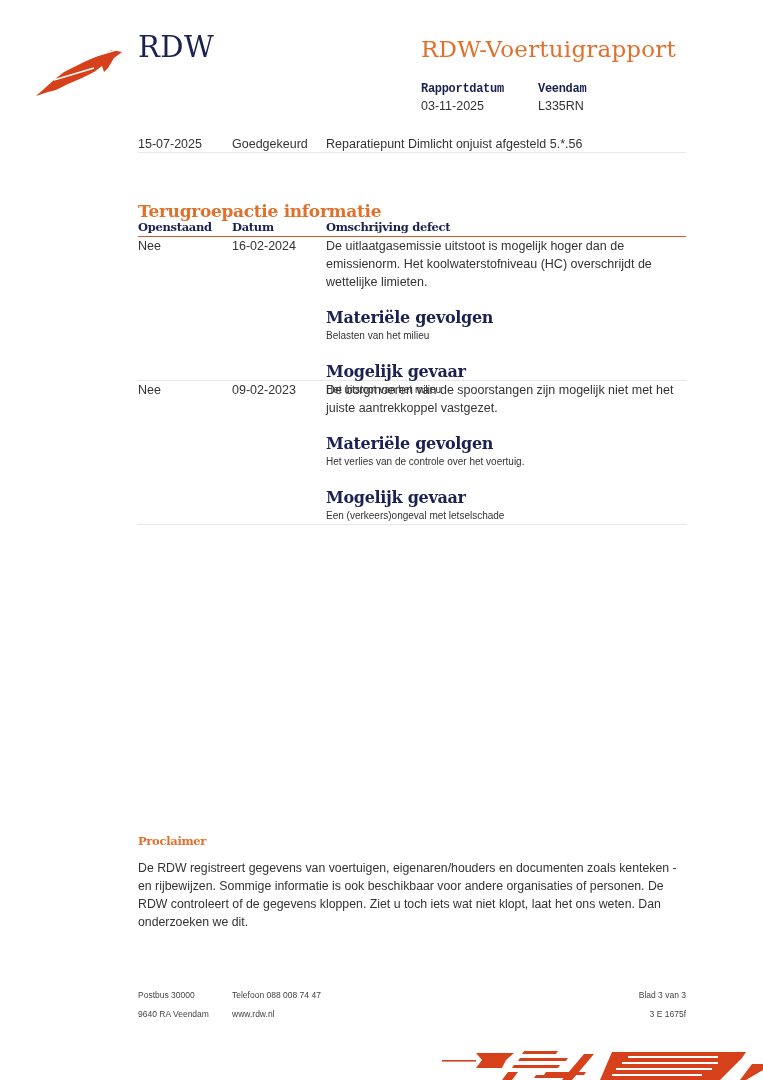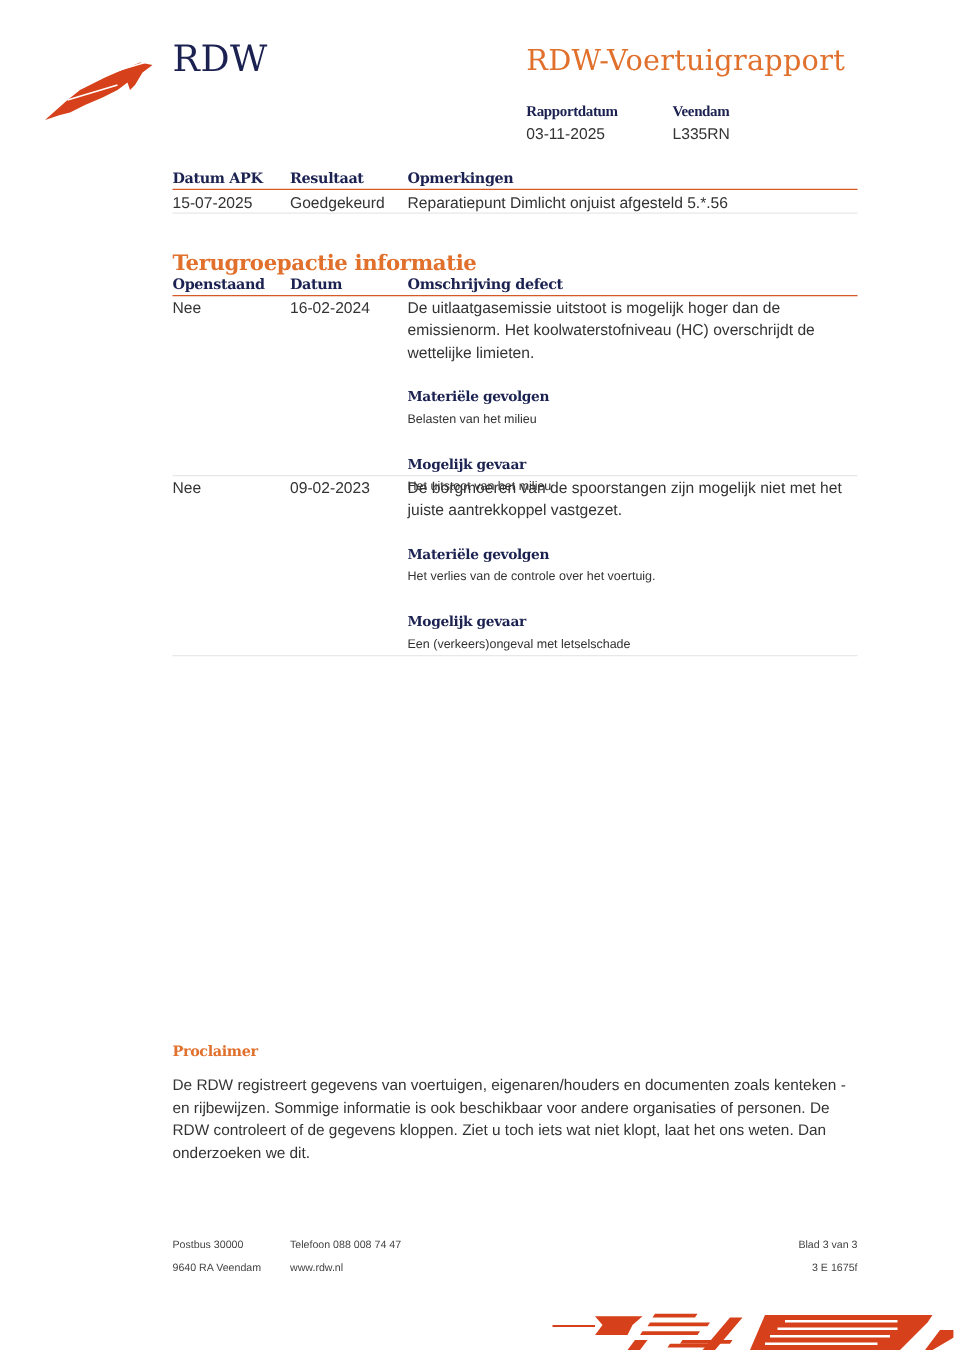--- a/index.html
+++ b/index.html
@@ -7,21 +7,21 @@
     body { position: relative; font-family: "Liberation Sans", sans-serif; color: #2b2d3a; }
 
     
     .logo-mark { position: absolute; left: 34px; top: 46px; width: 92px; height: 52px; }
     .logo-text { position: absolute; left: 138px; top: 30px; font-family: "DejaVu Serif", serif; font-size: 29px; color: #1b2150; letter-spacing: 0.5px; }
 
     
     .report-title { position: absolute; left: 421px; top: 36px; font-family: "DejaVu Serif", serif; font-size: 23px; color: #e0702c; letter-spacing: 0.2px; }
 
     .meta { position: absolute; top: 82px; }
-    .meta .lbl { font-family: Liberation Serif, serif; font-weight: bold; font-size: 12px; color: #1b2150; letter-spacing: -0.3px; }
+    .meta .lbl { font-family: Liberation Mono, monospace; font-weight: bold; font-size: 12px; color: #1b2150; letter-spacing: -0.3px; }
     .meta .val { font-size: 12.5px; color: #333; margin-top: 3px; }
     .meta-date { left: 421px; }
     .meta-plate { left: 538px; }
 
     
     .tbl { position: absolute; left: 138px; width: 548px; }
     .th-row { position: relative; height: 18px; border-bottom: 1.5px solid #d65a25; }
     .th { position: absolute; top: 1px; font-family: "DejaVu Serif", serif; font-weight: bold; font-size: 11.5px; color: #1b2150; letter-spacing: -0.3px; }
     .row { position: relative; border-bottom: 1px solid #e8e8e8; }
     .cell { position: absolute; font-size: 12.5px; color: #333; line-height: 18px; }
@@ -33,21 +33,21 @@
     .apk .row { height: 19px; }
     .apk .cell { top: 1px; }
 
     .section-title { position: absolute; left: 138px; top: 201px; font-family: "DejaVu Serif", serif; font-weight: bold; font-size: 17px; color: #e0702c; letter-spacing: -0.3px; }
 
     .recall { top: 219px; }
     .recall .row1 { height: 144px; }
     .recall .row2 { height: 144px; }
     .desc-block { position: absolute; left: 188px; top: 0; width: 360px; }
     .desc-text { font-size: 12.5px; color: #333; line-height: 18px; }
-    .sub-label { font-family: "DejaVu Serif", serif; font-weight: bold; font-size: 11px; color: #1b2150; letter-spacing: -0.3px; margin-top: 18px; line-height: 18px; }
+    .sub-label { font-family: "DejaVu Serif", serif; font-weight: bold; font-size: 16px; color: #1b2150; letter-spacing: -0.3px; margin-top: 18px; line-height: 18px; }
     .sub-val { font-size: 10px; color: #333; line-height: 18px; }
 
     
     .proclaimer-title { position: absolute; left: 138px; top: 834px; font-family: "DejaVu Serif", serif; font-weight: bold; font-size: 11.5px; color: #e0702c; letter-spacing: -0.3px; }
     .proclaimer-text { position: absolute; left: 138px; top: 859px; width: 540px; font-size: 12.3px; line-height: 18px; color: #333; }
 
     
     .foot { position: absolute; font-size: 8.5px; color: #444; }
     .f1 { left: 138px; top: 990px; }
     .f2 { left: 232px; top: 990px; }
@@ -74,25 +74,20 @@
 <div class="meta meta-date">
   <div class="lbl">Rapportdatum</div>
   <div class="val">03-11-2025</div>
 </div>
 <div class="meta meta-plate">
   <div class="lbl">Veendam</div>
   <div class="val">L335RN</div>
 </div>
 
 <div class="tbl apk">
-  <div class="th-row">
-    <span class="th col1">Datum APK</span>
-    <span class="th col2">Resultaat</span>
-    <span class="th col3">Opmerkingen</span>
-  </div>
   <div class="row">
     <span class="cell col1">15-07-2025</span>
     <span class="cell col2">Goedgekeurd</span>
     <span class="cell col3">Reparatiepunt Dimlicht onjuist afgesteld 5.*.56</span>
   </div>
 </div>
 
 <div class="section-title">Terugroepactie informatie</div>
 
 <div class="tbl recall">

